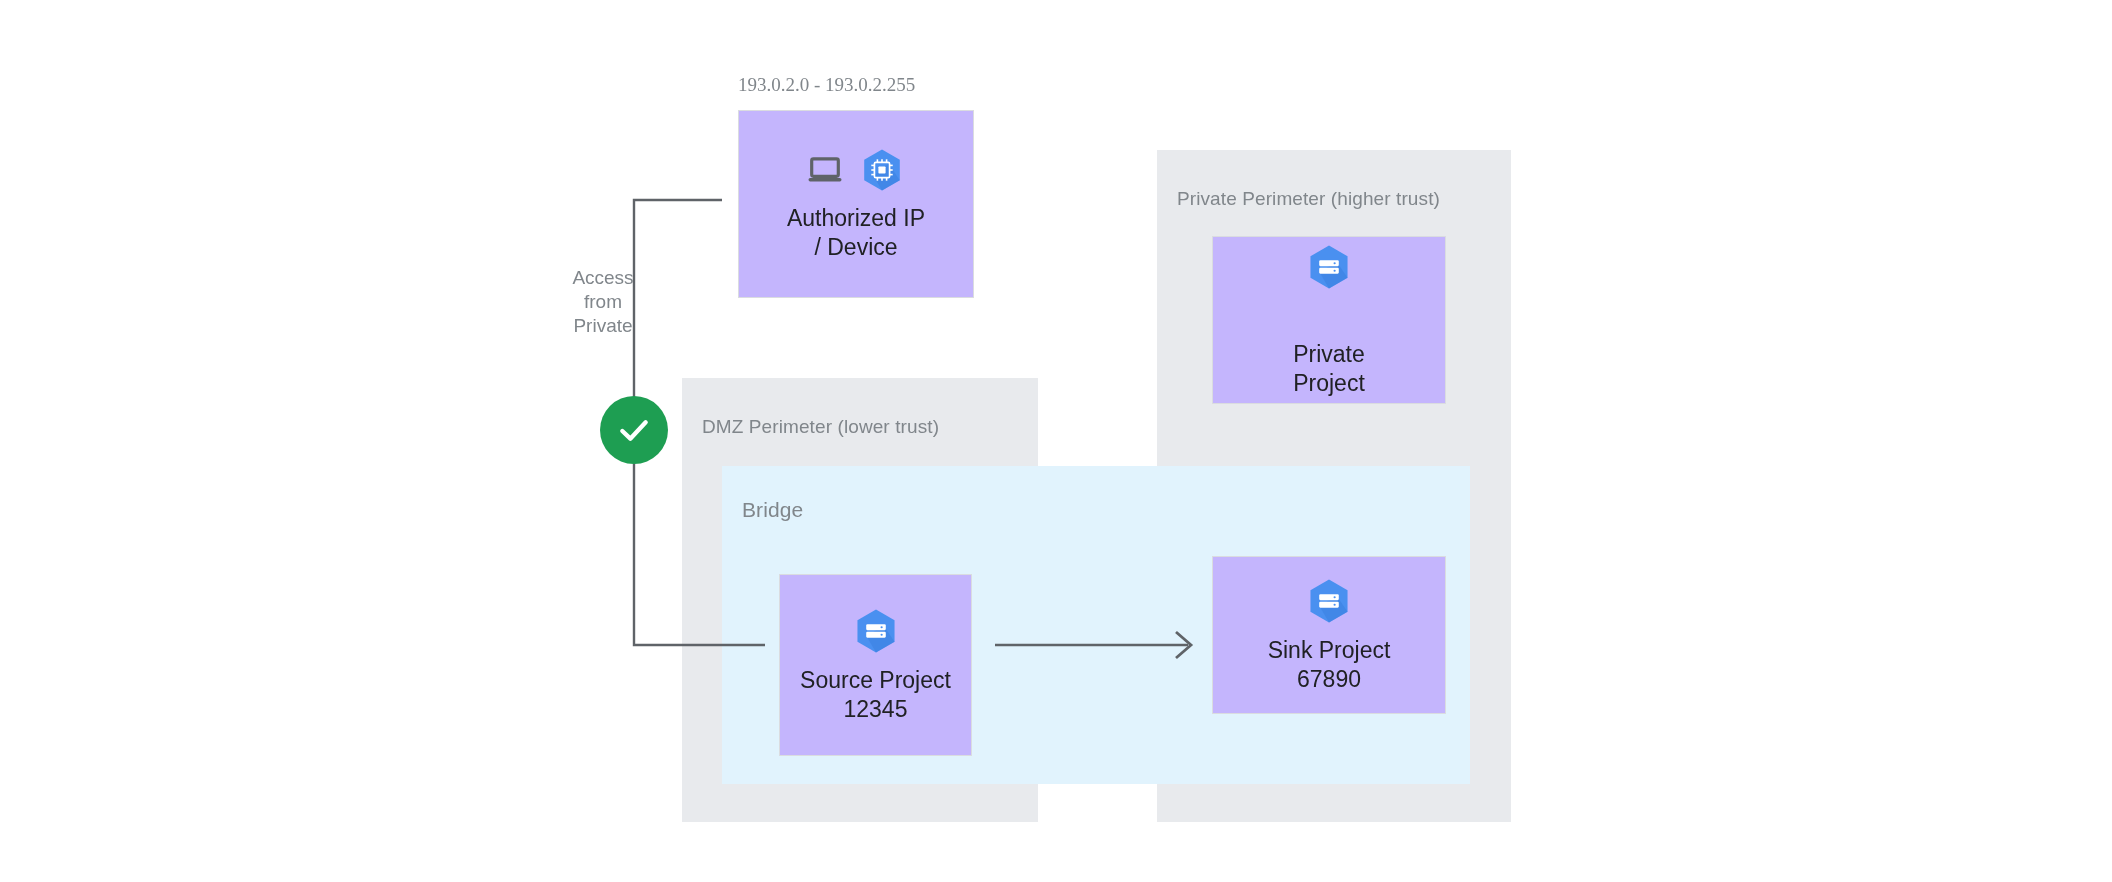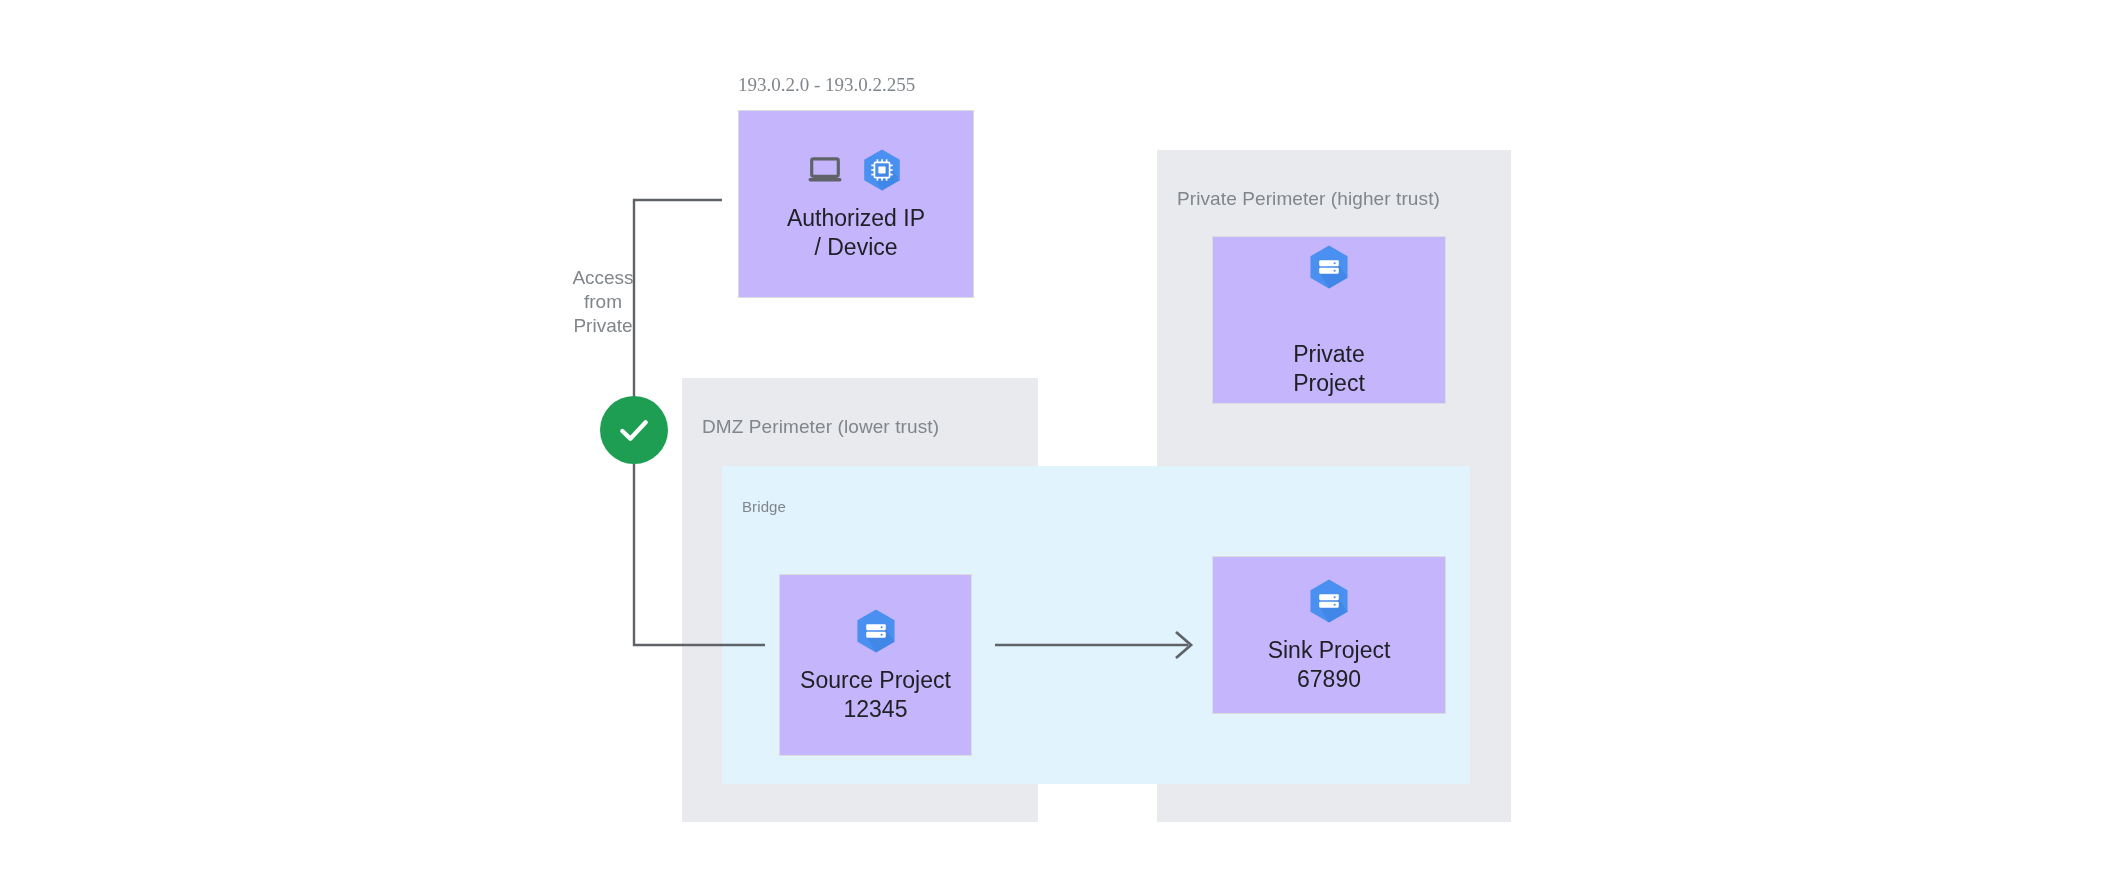--- a/index.html
+++ b/index.html
@@ -38,21 +38,21 @@
   }
 
   
   .bridge {
     background: #e1f3fd;
   }
   .bridge-label {
     position: absolute;
     left: 20px;
     top: 32px;
-    font-size: 15px;
+    font-size: 21px;
     color: #80868b;
     letter-spacing: 0.1px;
     white-space: nowrap;
   }
 
   
   .card {
     position: absolute;
     background: #c4b5fd;
     border: 1px solid #dadce0;

